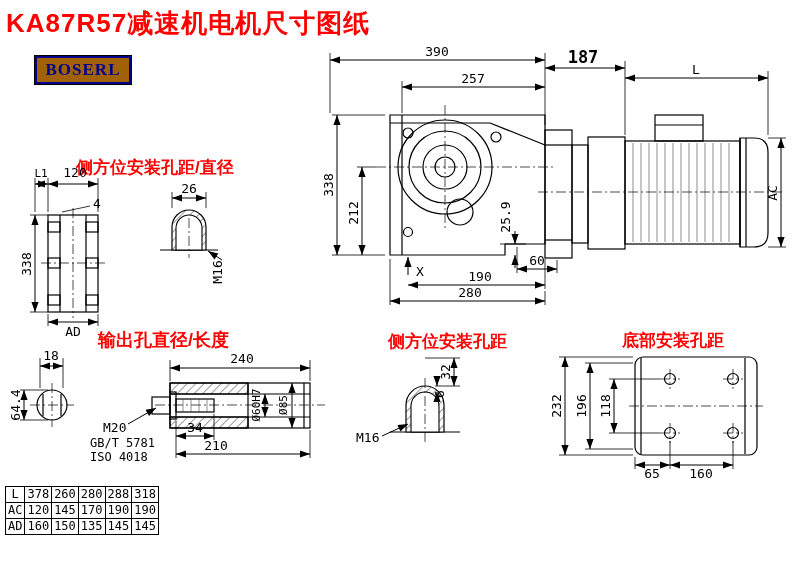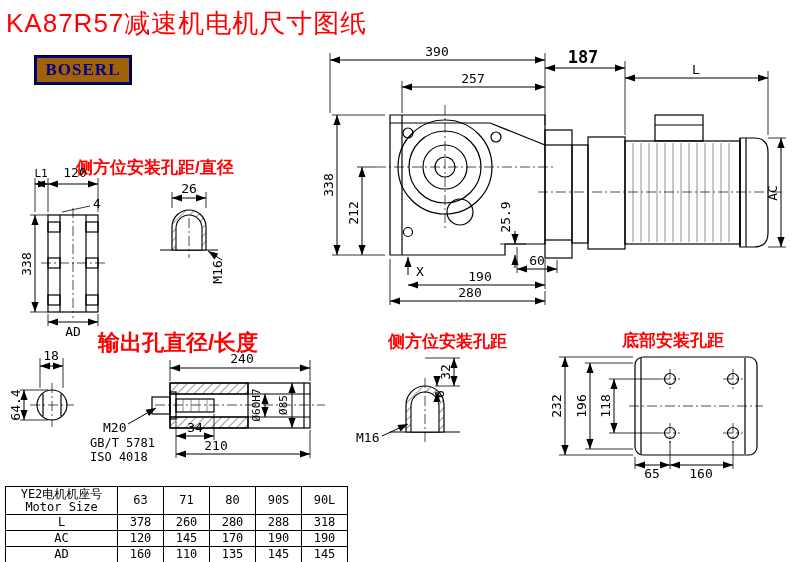--- a/index.html
+++ b/index.html
@@ -9,21 +9,21 @@
   svg.draw{position:absolute;overflow:visible}
   svg text{font-family:"DejaVu Sans Mono",monospace;font-size:13px;fill:#000}
   svg text.big{font-size:17px;font-weight:bold}
   .ln{fill:none;stroke:#000;stroke-width:1.2}
   .thin{fill:none;stroke:#444;stroke-width:0.6}
   .dim{stroke:#000;stroke-width:1;fill:none}
   .ext{stroke:#000;stroke-width:0.8;fill:none}
   .cl{stroke:#000;stroke-width:0.7;fill:none;stroke-dasharray:10 3 2 3}
   .hatchf{fill:url(#hatch);stroke:#000;stroke-width:1.2}
   .whitef{fill:#fff;stroke:#000;stroke-width:1.1}
-  .title{left:6px;top:6px;font-size:26px;font-weight:normal;color:#fe0000;letter-spacing:1px}
+  .title{left:6px;top:6px;font-size:26px;font-weight:bold;color:#fe0000;letter-spacing:1px}
   .brand{left:35px;top:56px;width:96px;height:28px;border:2px solid #00008b;box-shadow:0 0 0 1px #000;
     color:#00008b;display:flex;align-items:center;justify-content:center;background:#a16207;
     font-family:"Liberation Serif",serif;font-weight:bold;font-size:17px;letter-spacing:1px}
   .rlabel{color:#fe0000;font-weight:bold;font-size:17px;white-space:nowrap}
   table{position:absolute;left:5px;top:486px;border-collapse:collapse;background:#fff;
     font-family:"DejaVu Sans Mono",monospace;font-size:12px;color:#000}
   th,td{border:1px solid #000;text-align:center;padding:0 2px;font-weight:normal}
   th.c0{width:112px}
   th.cs{width:46px}
   tr.hdr th{height:28px;line-height:13px}
@@ -41,21 +41,21 @@
       <rect width="6" height="6" fill="#fff"></rect>
       <line x1="0" y1="0" x2="0" y2="6" stroke="#333" stroke-width="1"></line>
     </pattern>
   </defs>
 </svg>
 
 <div class="abs title">KA87R57减速机电机尺寸图纸</div>
 <div class="abs brand">BOSERL</div>
 
 <div class="abs rlabel" style="left:76px;top:156px">侧方位安装孔距/直径</div>
-<div class="abs rlabel" style="left:98px;top:328px;font-size:22px">输出孔直径/长度</div>
+<div class="abs rlabel" style="left:98px;top:328px;font-size:18px">输出孔直径/长度</div>
 <div class="abs rlabel" style="left:388px;top:330px">侧方位安装孔距</div>
 <div class="abs rlabel" style="left:622px;top:329px">底部安装孔距</div>
 
 <svg class="draw" style="left:320px;top:45px" width="480" height="278" viewBox="0 0 480 278">
   <g>
     <path class="ln" d="M70,70 H225 V199 H185 V210 H70 Z"></path>
     <line class="ln" x1="82" y1="70" x2="82" y2="210"></line>
     <line class="ln" x1="70" y1="78" x2="170" y2="78"></line>
     <line class="ln" x1="170" y1="78" x2="225" y2="100"></line>
     <circle class="ln" cx="125" cy="122" r="47"></circle>
@@ -312,49 +312,38 @@
   <line class="ext" x1="125" y1="96" x2="125" y2="124"></line>
   <line class="ext" x1="188" y1="96" x2="188" y2="124"></line>
   <line class="dim" x1="90" y1="120" x2="125" y2="120" marker-start="url(#arr)" marker-end="url(#arr)"></line>
   <line class="dim" x1="125" y1="120" x2="188" y2="120" marker-start="url(#arr)" marker-end="url(#arr)"></line>
   <text x="107" y="133" text-anchor="middle">65</text>
   <text x="156" y="133" text-anchor="middle">160</text>
 </svg>
 
 <table>
   <tbody>
-      <tr class="hdr">
-    <th class="c0">
-      <div>YE2电机机座号</div>
-      <div>Motor Size</div>
-    </th>
-    <th class="cs">63</th>
-    <th class="cs">71</th>
-    <th class="cs">80</th>
-    <th class="cs">90S</th>
-    <th class="cs">90L</th>
-  </tr>
   <tr class="dat">
     <td>L</td>
     <td>378</td>
     <td>260</td>
     <td>280</td>
     <td>288</td>
     <td>318</td>
   </tr>
   <tr class="dat">
     <td>AC</td>
     <td>120</td>
     <td>145</td>
     <td>170</td>
     <td>190</td>
     <td>190</td>
   </tr>
   <tr class="dat">
     <td>AD</td>
     <td>160</td>
-    <td>110</td>
+    <td>150</td>
     <td>135</td>
     <td>145</td>
     <td>145</td>
   </tr>
 </tbody>
   </table>
 
 </body></html>

